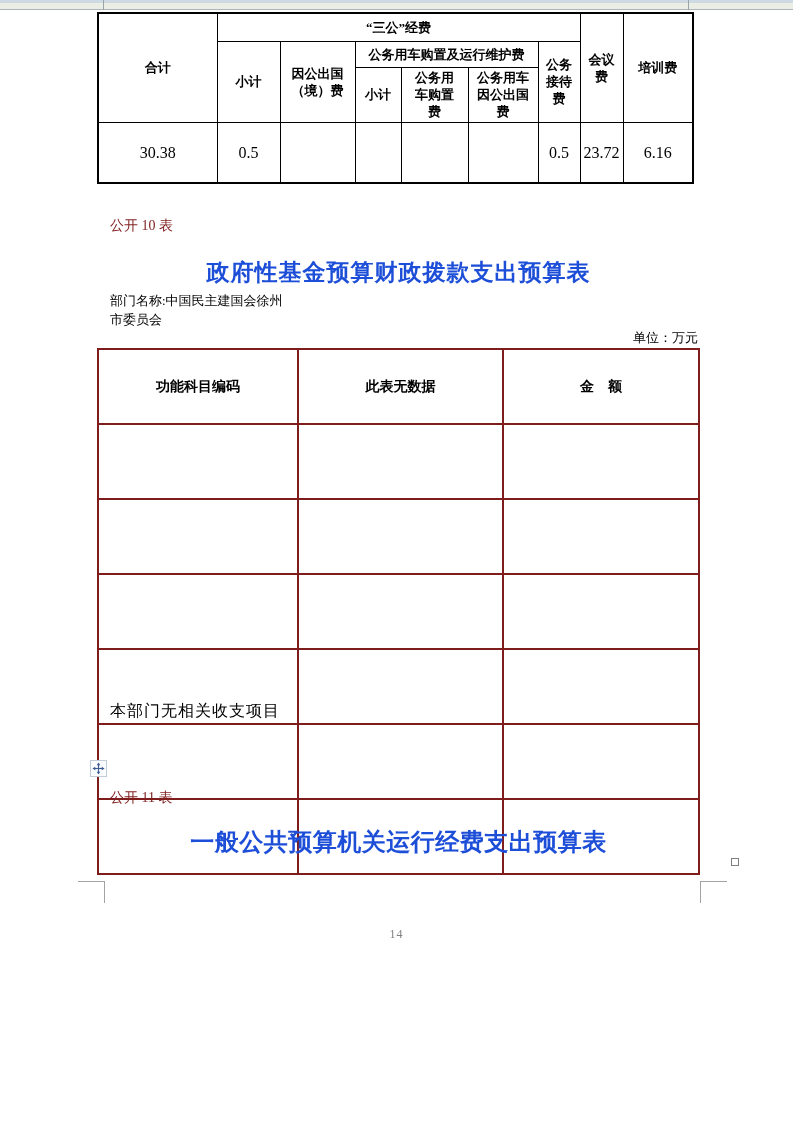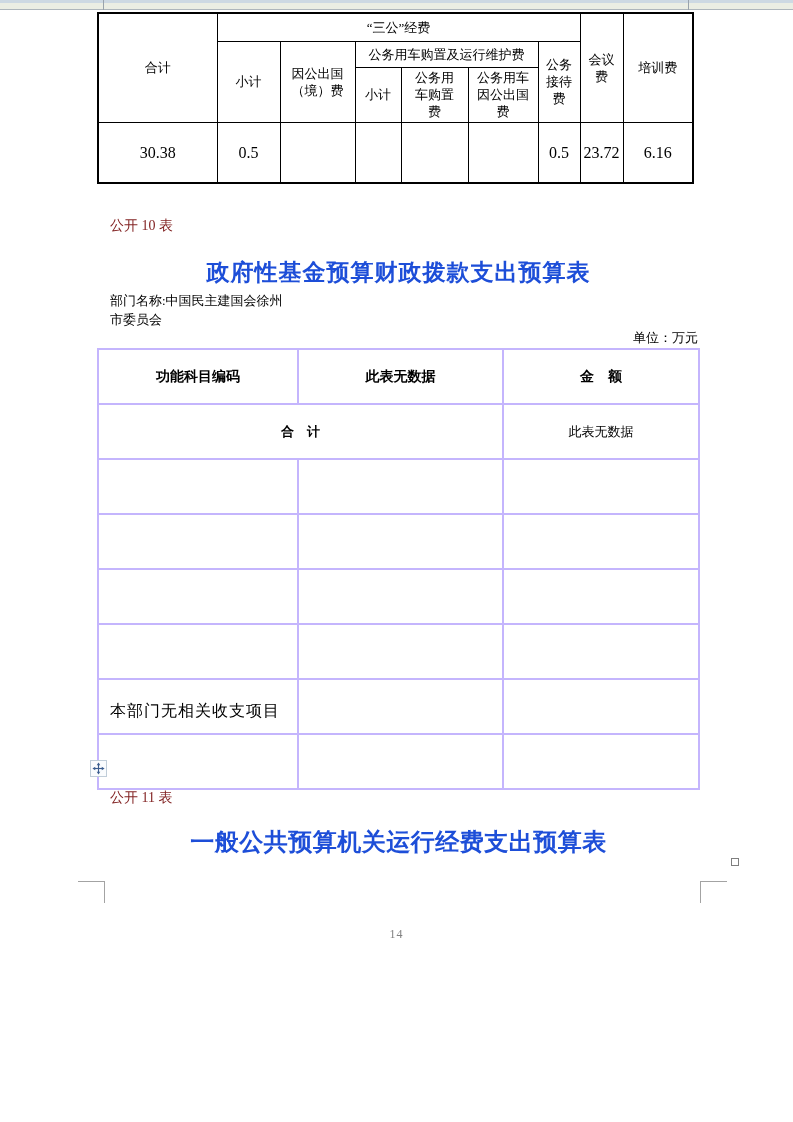--- a/index.html
+++ b/index.html
@@ -11,36 +11,36 @@
   .strip-blue{position:absolute;left:0;top:0;width:793px;height:3px;background:#cdd9e3;}
   .strip-beige{position:absolute;left:0;top:3px;width:793px;height:6px;background:#ebeee4;}
   .page-edge-line{position:absolute;left:0;top:9px;width:793px;height:1px;background:#aeb6bc;}
   .edge-tick{position:absolute;top:0;width:1px;height:10px;background:#99a3ac;}
 
   
   table{border-collapse:collapse;table-layout:fixed;}
   .t1{position:absolute;left:97px;top:12px;width:595px;border:2px solid #000;}
   .t1 td{border:1px solid #000;text-align:center;vertical-align:middle;padding:0 1px;
          font-size:13px;line-height:17px;white-space:pre-line;}
-  .t1 .hd{font-weight:normal;}
+  .t1 .hd{font-weight:bold;}
   .t1 .num{font-size:16px;font-weight:normal;}
   .r1{height:28px;} .r2{height:26px;} .r3{height:55px;} .r4{height:61px;}
 
   
   .lbl{position:absolute;left:110px;font-size:14px;line-height:20px;color:#7f1d1d;}
   .big-title{position:absolute;left:97px;width:603px;text-align:center;
              font-family:Liberation Serif, serif;font-weight:bold;color:#1d4ed8;}
   .title1{top:257px;font-size:23px;letter-spacing:1px;}
   .title2{top:826px;font-size:24px;letter-spacing:0.5px;}
   .meta-dept{position:absolute;left:110px;top:291px;font-size:13px;line-height:19px;white-space:pre-line;}
   .meta-unit{position:absolute;left:97px;top:329px;width:601px;text-align:right;font-size:13px;}
 
   
   .t2{position:absolute;left:97px;top:348px;width:601px;border:2px solid #000;}
-  .t2 th,.t2 td{border:2px solid #c4b5fd;text-align:center;vertical-align:middle;padding:6px;}
+  .t2 th,.t2 td{border:2px solid #7f1d1d;text-align:center;vertical-align:middle;padding:16px;}
   .t2 th{font-size:14px;font-weight:bold;height:41px;}
   .t2 td{font-size:13px;height:41px;}
   .t2 .total-label{font-weight:bold;}
 
   .note{position:absolute;left:110px;top:701px;font-size:16px;color:#000000;letter-spacing:1px;}
 
   
   .move-handle{position:absolute;left:90px;top:760px;width:15px;height:15px;
                border:1px solid #c0cdd9;background:#fafcfe;display:flex;align-items:center;justify-content:center;}
   
@@ -124,24 +124,20 @@
       <col style="width:205px">
       <col style="width:196px">
     </colgroup>
   <tbody>
       <tr>
     <th>功能科目编码</th>
     <th>此表无数据</th>
     <th>金　额</th>
   </tr>
   <tr>
-    <td class="total-label" colspan="2">合　计</td>
-    <td>此表无数据</td>
-  </tr>
-  <tr>
         <td></td>
         <td></td>
         <td></td>
       </tr>
   <tr>
         <td></td>
         <td></td>
         <td></td>
       </tr>
   <tr>

